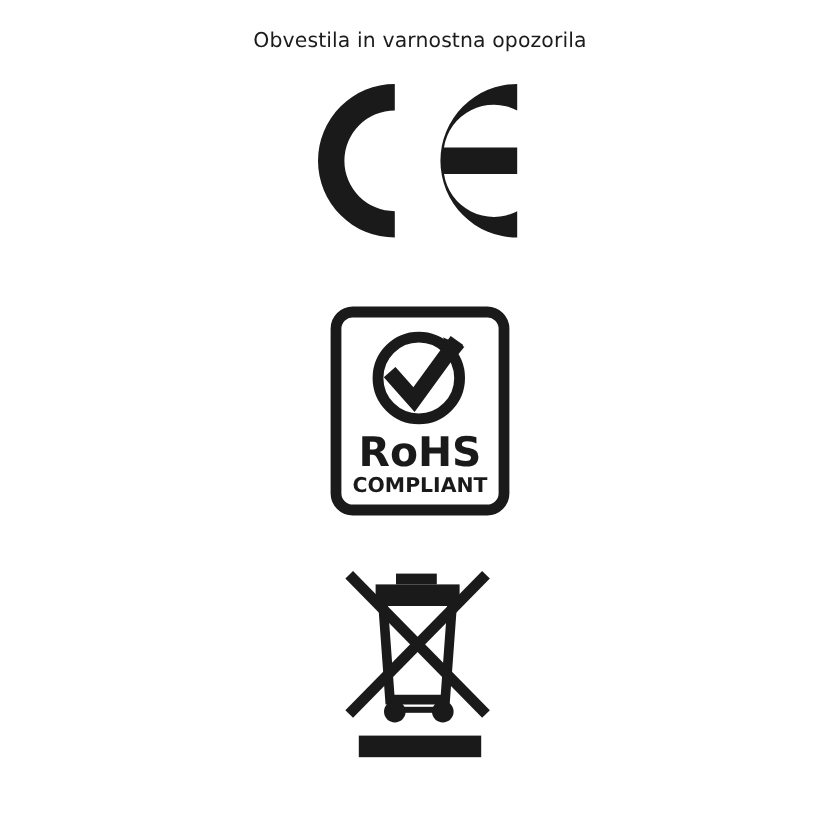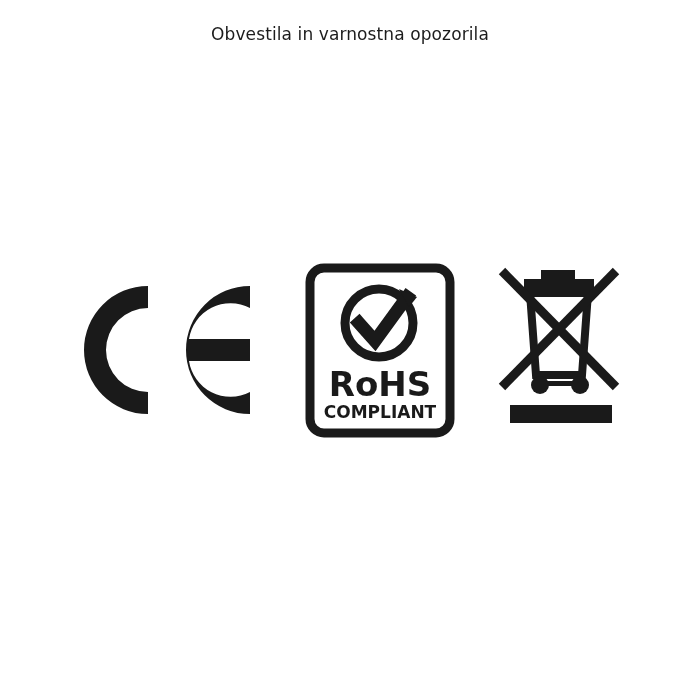--- a/index.html
+++ b/index.html
@@ -31,20 +31,21 @@
     color: #1c1c1c;
     letter-spacing: 0.1px;
   }
   .symbols-row {
     position: absolute;
     top: 255px;
     left: 0;
     width: 700px;
     height: 190px;
     display: flex;
+    flex-direction: column;
     align-items: center;
     justify-content: center;
     gap: 41px;
   }
   .symbol {
     display: block;
   }
   .ce-mark { width: 190px; height: 160px; }
   .rohs-mark { width: 150px; height: 175px; }
   .weee-mark { width: 130px; height: 175px; }

